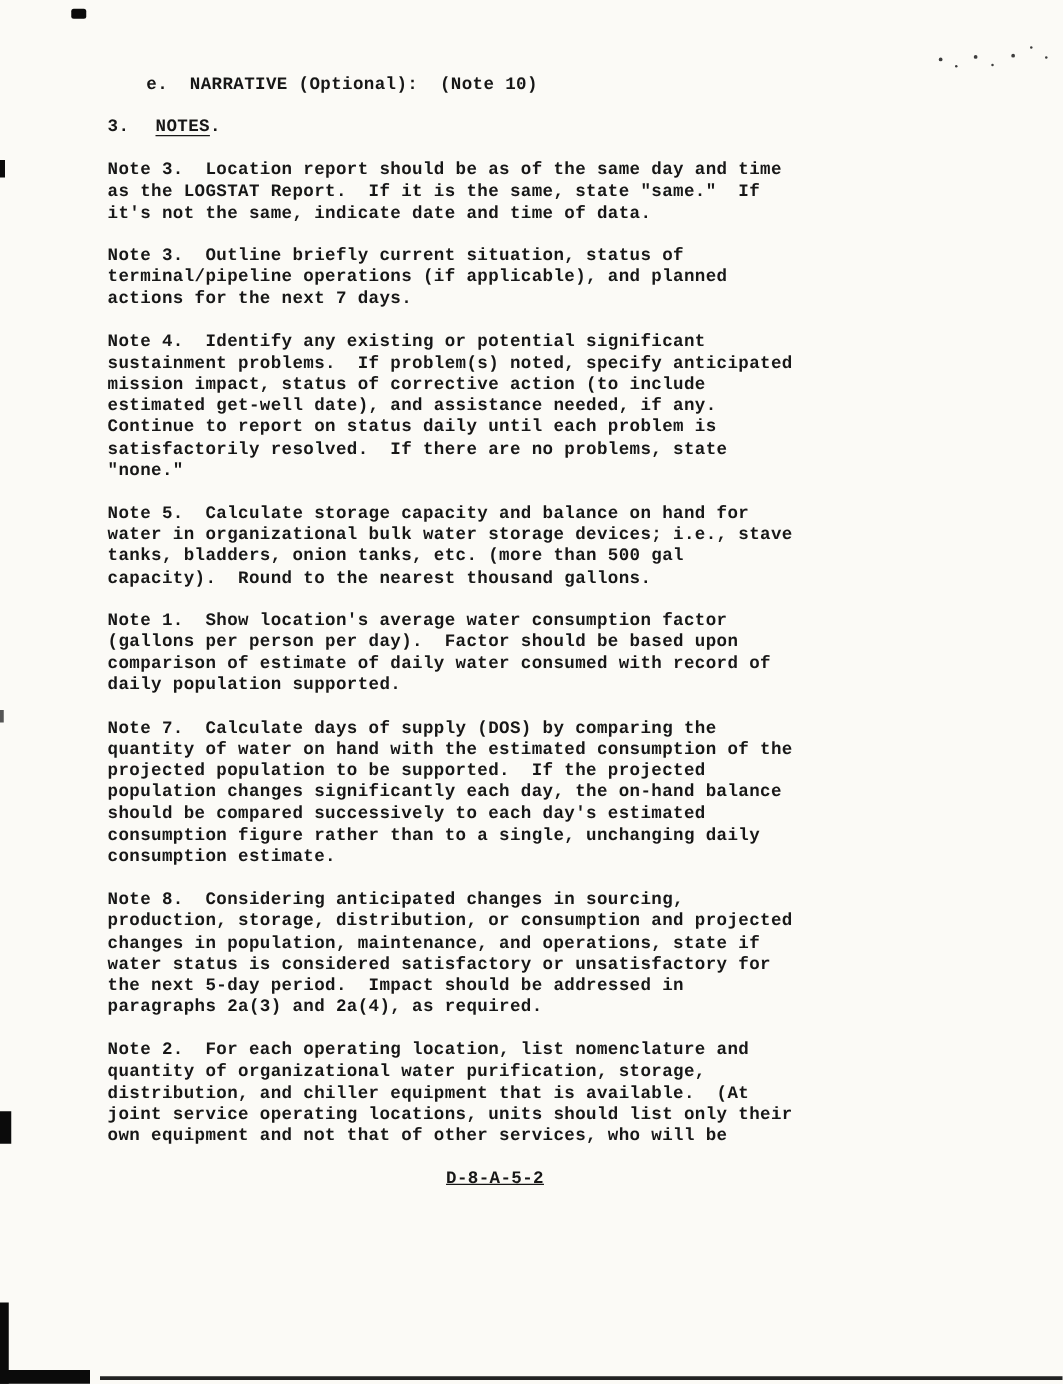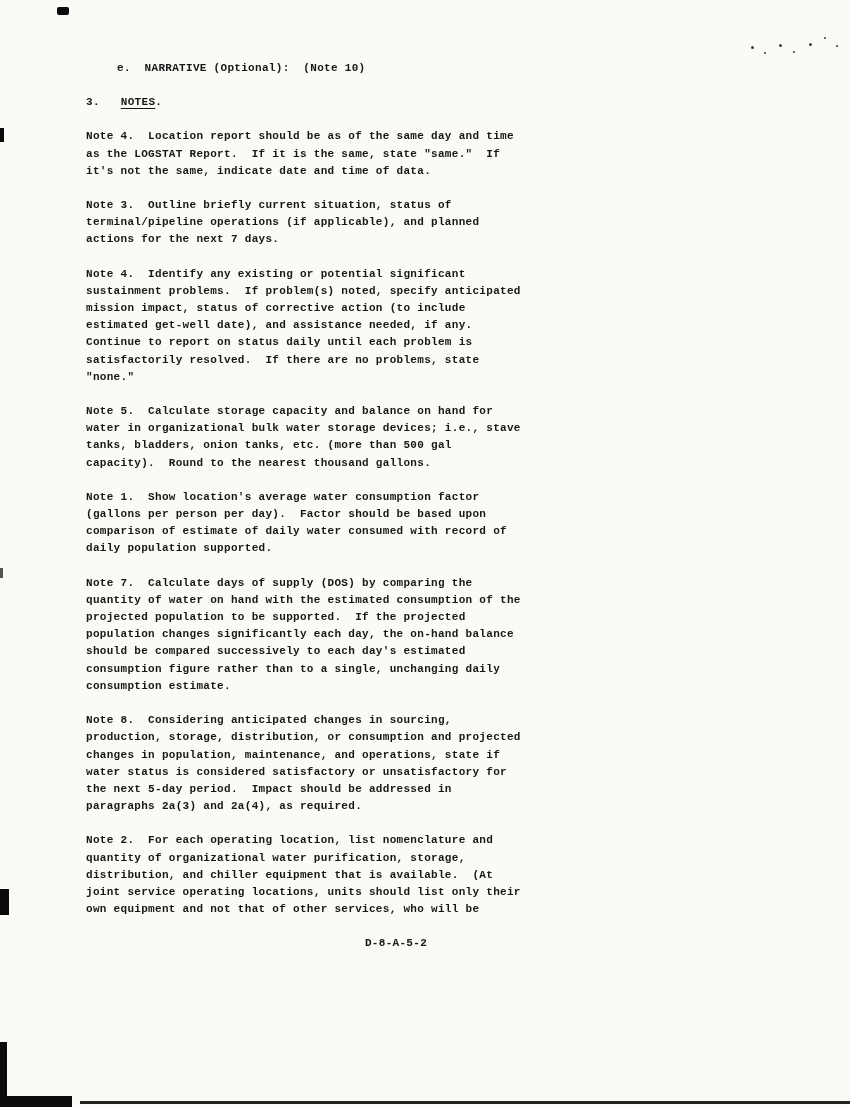--- a/index.html
+++ b/index.html
@@ -13,21 +13,21 @@
     background: #fbfaf6;
     overflow: hidden;
     font-family: "Liberation Mono", "DejaVu Sans Mono", monospace;
     color: #171717;
   }
   .content {
     position: absolute;
     left: 86px;
     top: 60px;
     width: 700px;
-    font-size: 11px;
+    font-size: 14px;
     line-height: 17.2px;
     font-weight: bold;
     letter-spacing: 0.3px;
   }
   .pre {
     white-space: pre-wrap;
   }
   .header-line {
     margin: 0 0 17px 0;
     padding-left: 31px;
@@ -43,20 +43,21 @@
     text-underline-offset: 3px;
     text-align: center;
   }
   .note {
     margin: 0 0 17px 0;
   }
   .page-footer {
     margin: 0;
     width: 620px;
     text-align: center;
+    text-decoration: underline;
   }
   
   .artifact {
     position: absolute;
     background: #0b0b0b;
   }
   .dot {
     position: absolute;
     background: #3d3d3d;
     border-radius: 50%;
@@ -81,21 +82,21 @@
 <div class="artifact" style="left:80px; top:1101px; width:770px; height:3px; background:#222;"></div>
 
 <div class="content">
 
   <p class="header-line pre">e.  NARRATIVE (Optional):  (Note 10)</p>
 
   <p class="section-heading">
     <span class="section-number">3.</span><span class="underlined">NOTES</span><span>.</span>
   </p>
 
-  <p class="note pre">Note 4.  Location report should be as of the same day and time
+  <p class="note pre">Note 3.  Location report should be as of the same day and time
 as the LOGSTAT Report.  If it is the same, state "same."  If
 it's not the same, indicate date and time of data.</p>
   <p class="note pre">Note 3.  Outline briefly current situation, status of
 terminal/pipeline operations (if applicable), and planned
 actions for the next 7 days.</p>
   <p class="note pre">Note 4.  Identify any existing or potential significant
 sustainment problems.  If problem(s) noted, specify anticipated
 mission impact, status of corrective action (to include
 estimated get-well date), and assistance needed, if any.
 Continue to report on status daily until each problem is

